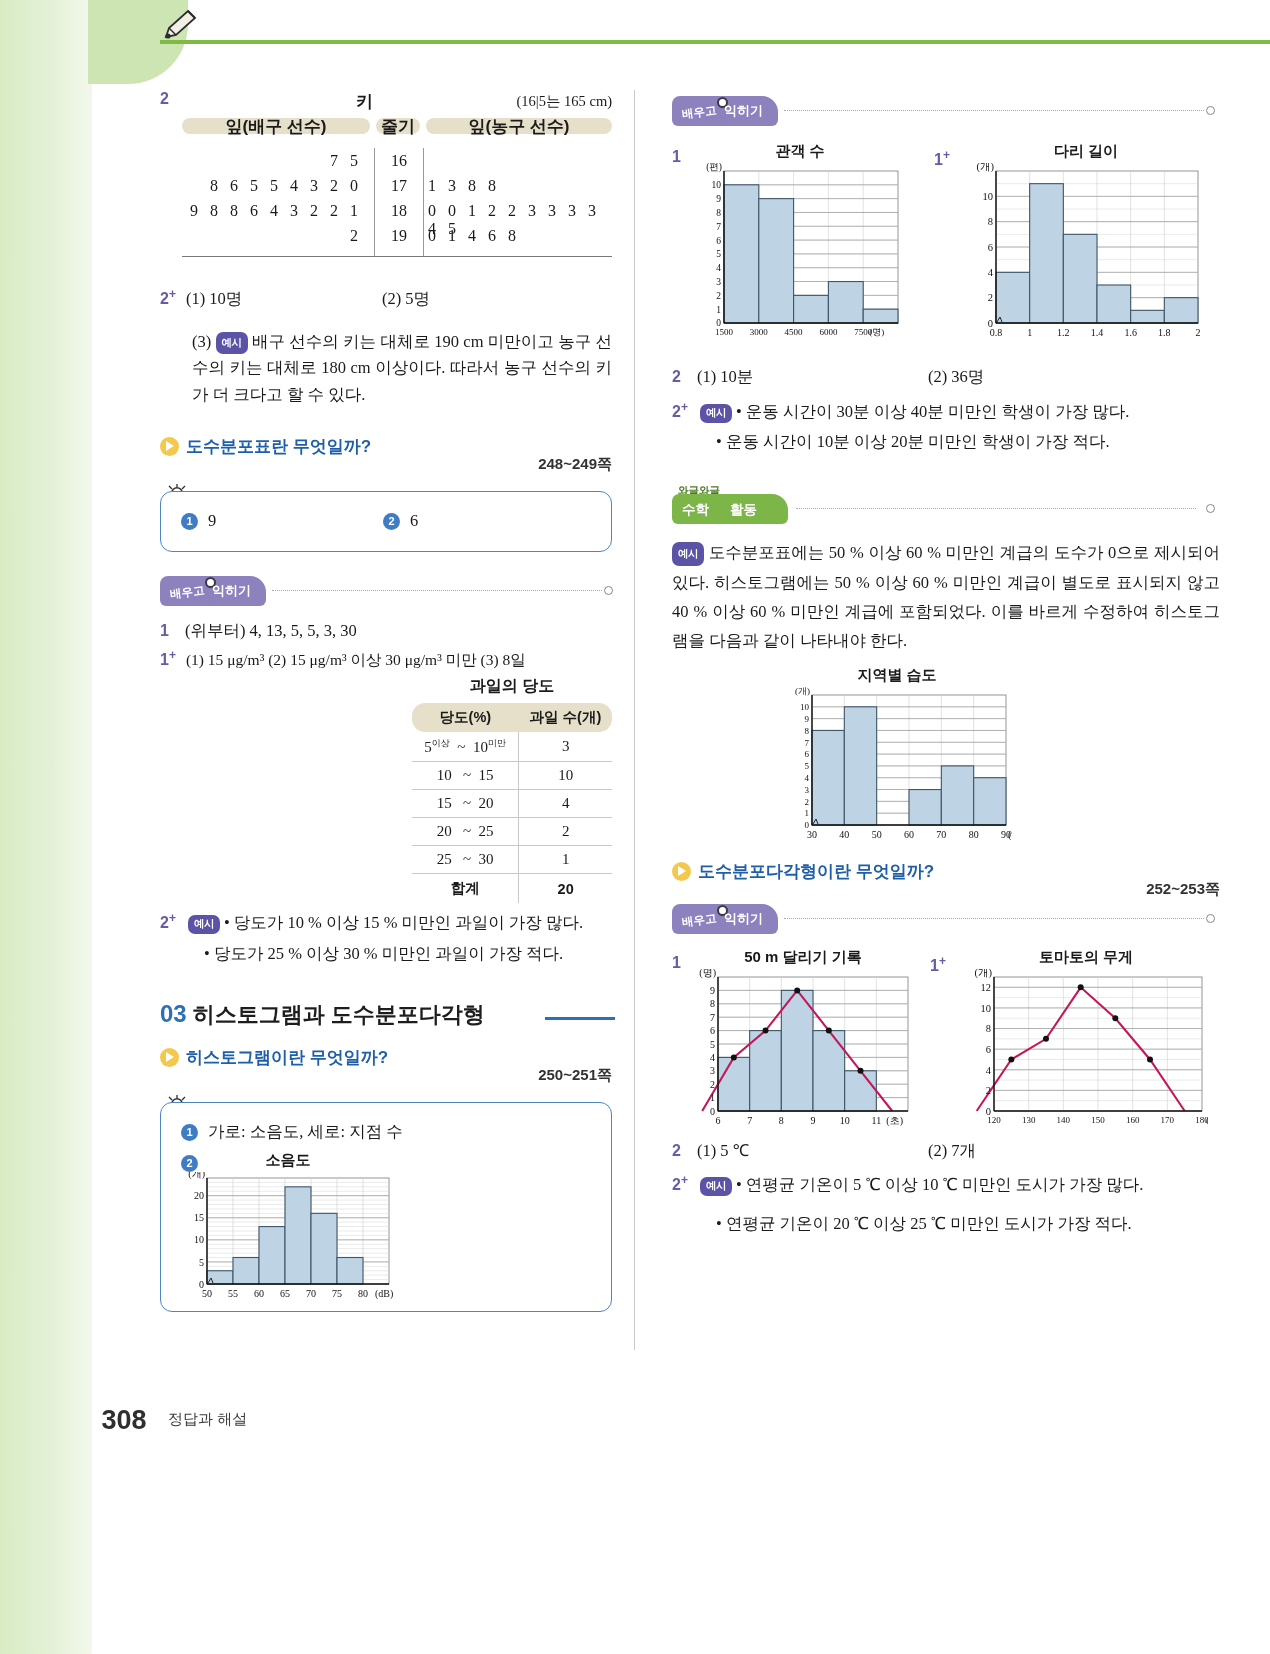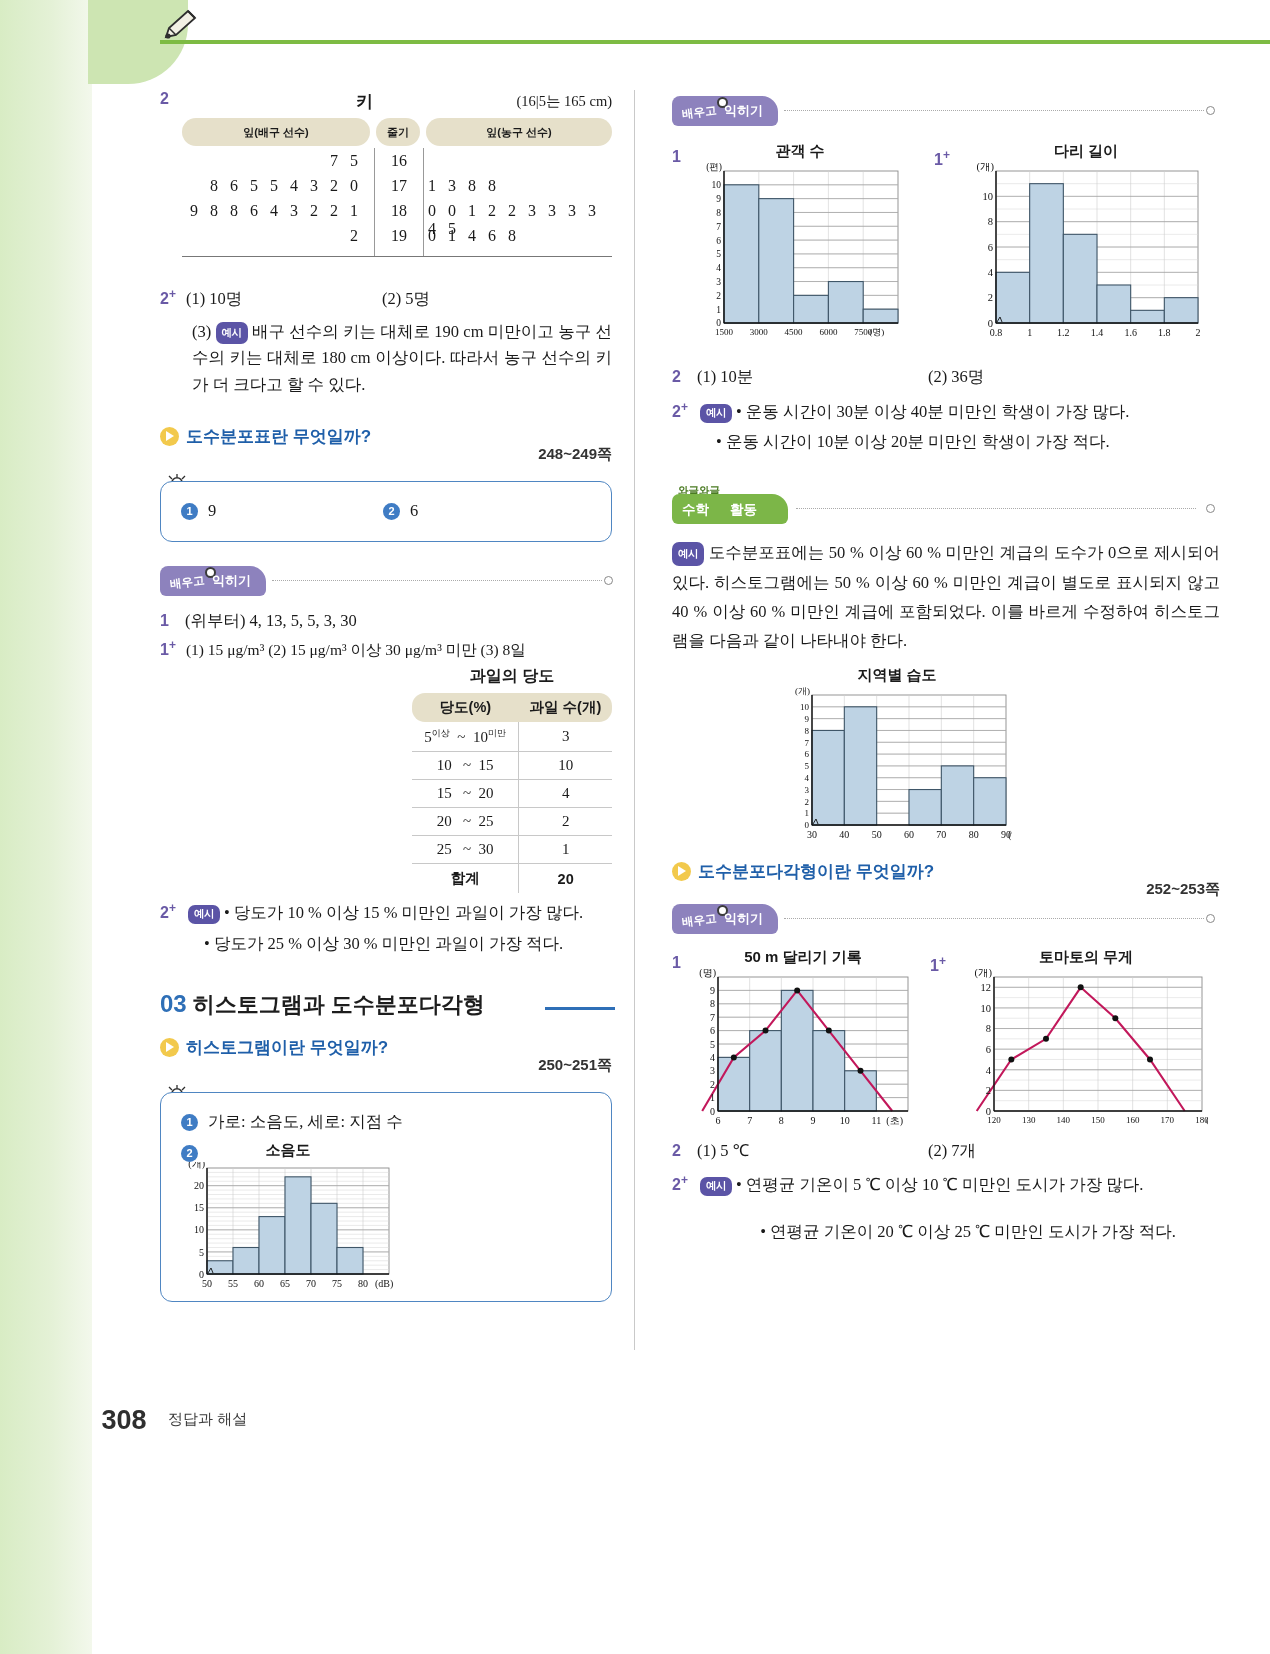--- a/index.html
+++ b/index.html
@@ -88,23 +88,23 @@
   
   .sl-wrap { position:relative; width:452px; }
   .sl-title {
     position:absolute; left:196px; top:0;
     font-family:"Liberation Sans", sans-serif;
     font-weight:bold; font-size:17px;
   }
   .sl-note { position:absolute; right:0; top:2px; font-size:14.5px; }
   .sl-head { position:absolute; top:28px; height:28px; }
   .sl-head > div {
-    background:#e6e0ca; border-radius:14px; height:28px;
+    background:#e6e0ca; border-radius:14px; height:16px;
     display:flex; align-items:center; justify-content:center;
-    font-family:"Liberation Sans", sans-serif; font-weight:bold; font-size:11px;
+    font-family:"Liberation Sans", sans-serif; font-weight:bold; font-size:17px;
   }
   #sl-head-a { left:22px;  width:188px; }
   #sl-head-b { left:216px; width:44px;  }
   #sl-head-c { left:266px; width:186px; }
   .sl-body { position:absolute; top:62px; width:452px; height:100px; }
   .sl-row { position:relative; height:25px; }
   .sl-left  { position:absolute; left:0;   width:210px; text-align:right; font-size:16px; letter-spacing:4px; padding-right:8px;}
   .sl-stem  { position:absolute; left:218px; width:42px; text-align:center; font-size:16px; }
   .sl-right { position:absolute; left:268px; width:184px; text-align:left; font-size:16px; letter-spacing:4px; }
   .sl-vline { position:absolute; top:58px; width:1px; height:108px; background:#999; }
@@ -304,21 +304,21 @@
         <div class="sl-right">0 1 4 6 8</div>
       </div>
     </div>
   </div>
 
   <div style="position:relative;margin-top:14px;">
     <span class="qnum"><span>2</span><sup>+</sup></span>
     <span class="ans" style="margin-left:6px;">(1) 10명</span>
     <span class="ans" style="position:absolute;left:222px;">(2) 5명</span>
   </div>
-  <div class="ans" style="margin-top:6px;padding-left:32px;text-align:justify;">
+  <div class="ans" style="margin-top:16px;padding-left:32px;text-align:justify;">
     <span>(3)</span>
     <span class="pill-ex">예시</span>
     <span>배구 선수의 키는 대체로 190 cm 미만이고 농구 선수의 키는 대체로 180 cm 이상이다. 따라서 농구 선수의 키가 더 크다고 할 수 있다.</span>
   </div>
 
   <div class="sub-head" style="margin-top:26px;">
     <span class="tri"></span><span class="txt">도수분포표란 무엇일까?</span>
     <span class="pg">248~249쪽</span>
   </div>
 
@@ -858,15 +858,15 @@
     <span class="qnum">2</span>
     <span class="ans" style="margin-left:12px;">(1) 5 ℃</span>
     <span class="ans" style="position:absolute;left:256px;">(2) 7개</span>
   </div>
 
   <div style="position:relative;margin-top:8px;">
     <span class="qnum"><span>2</span><sup>+</sup></span>
     <span class="pill-ex" style="margin-left:8px;">예시</span>
     <span class="ans"> • <span>연평균 기온이 5 ℃ 이상 10 ℃ 미만인 도시가 가장 많다.</span></span>
   </div>
-  <div class="ans" style="padding-left:44px;margin-top:20px;text-align:center;">• <span>연평균 기온이 20 ℃ 이상 25 ℃ 미만인 도시가 가장 적다.</span></div>
+  <div class="ans" style="padding-left:44px;margin-top:12px;">• <span>연평균 기온이 20 ℃ 이상 25 ℃ 미만인 도시가 가장 적다.</span></div>
 
 </div>
 
 </body></html>

